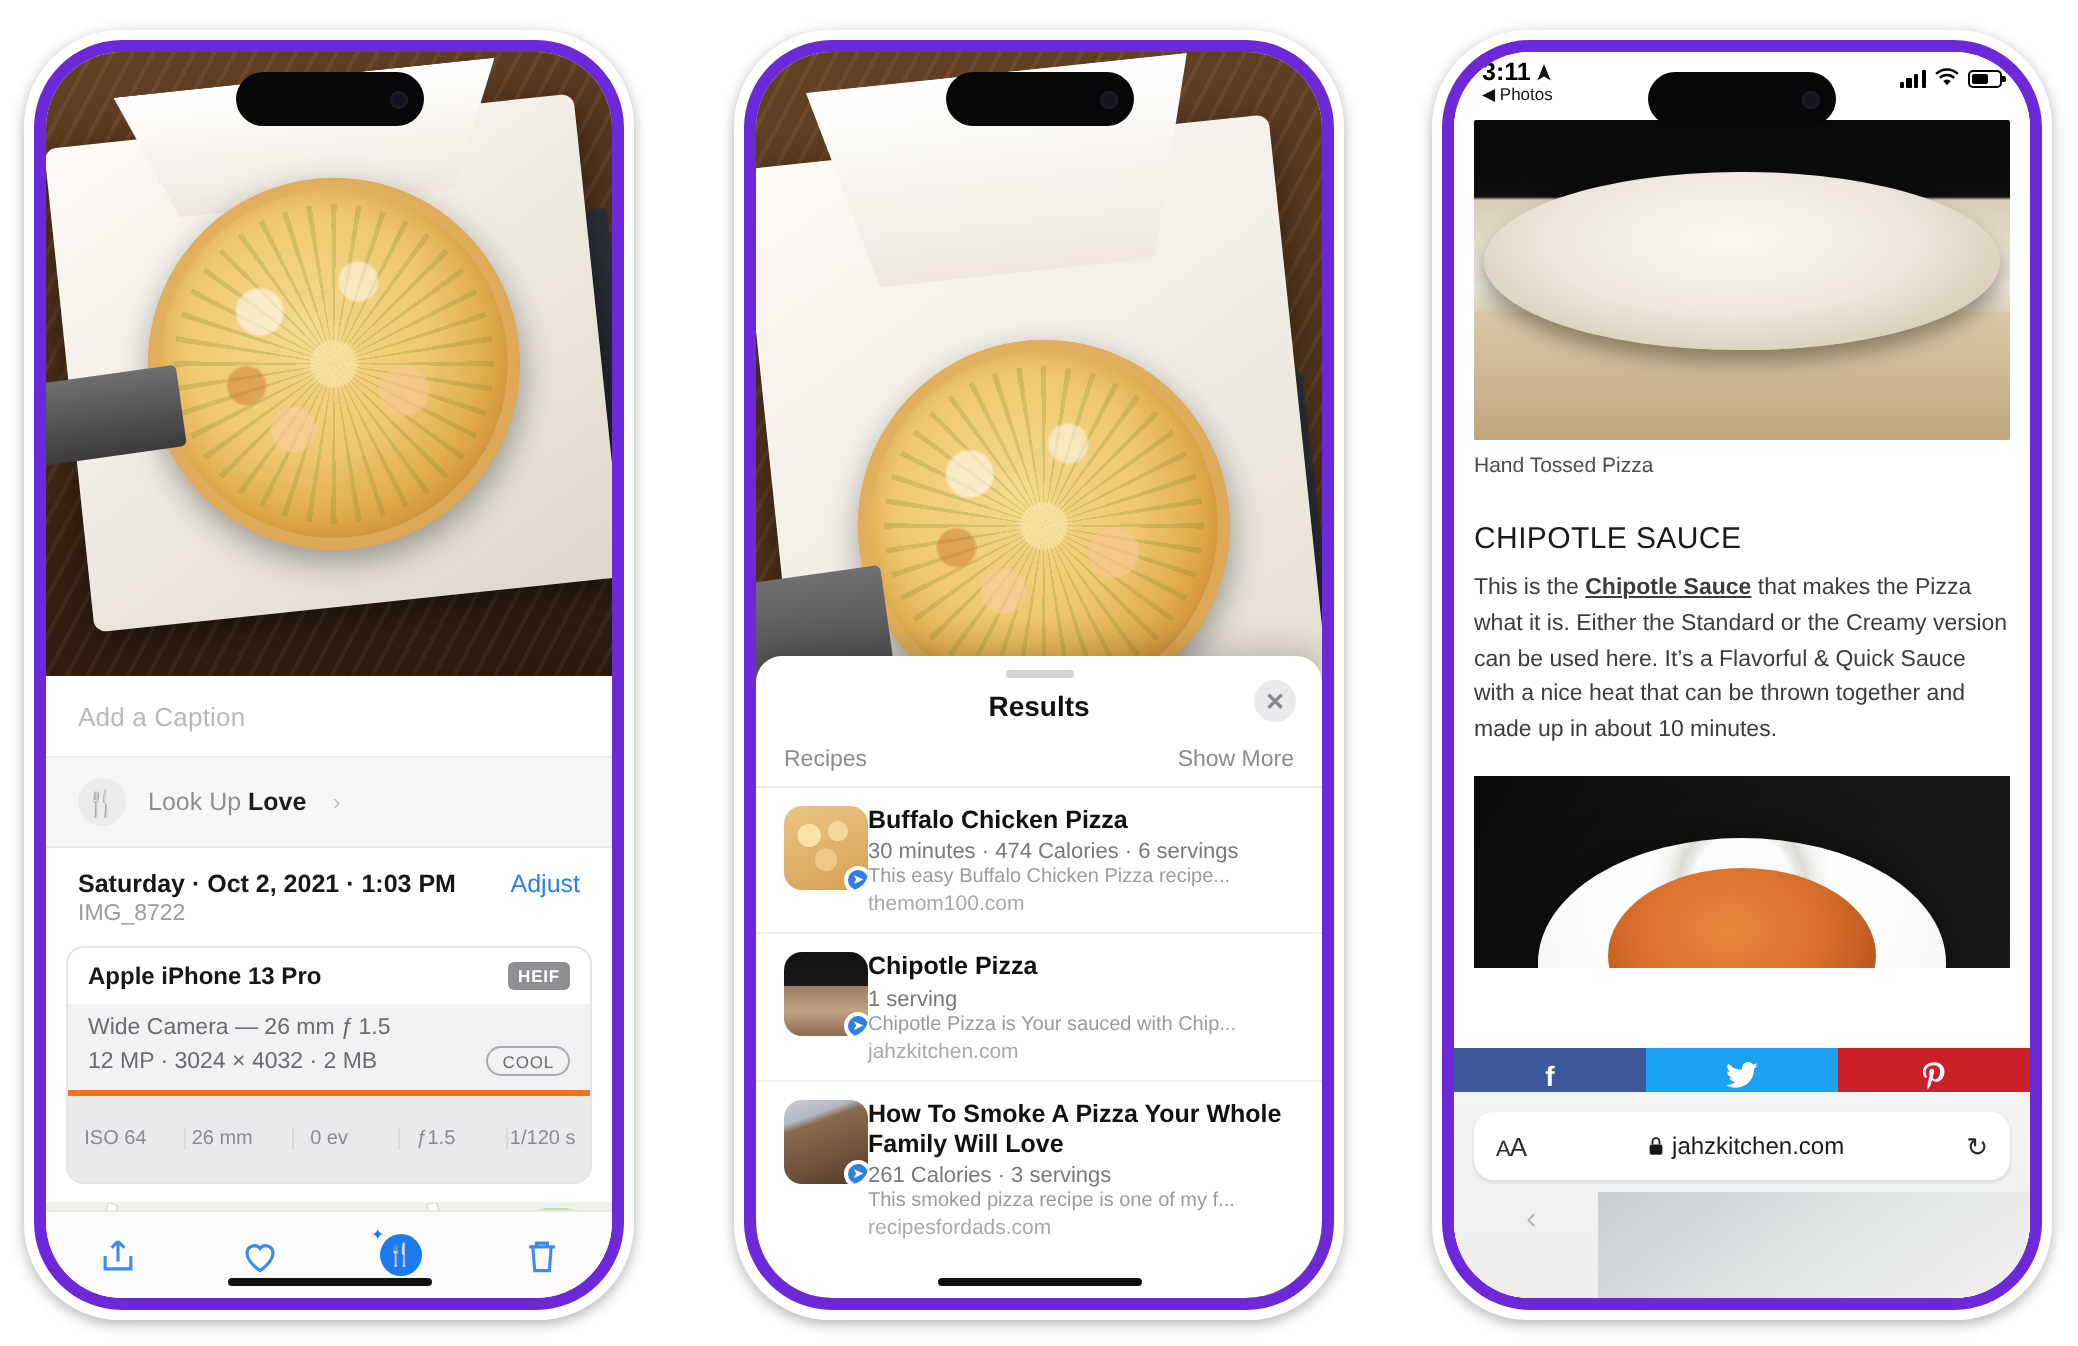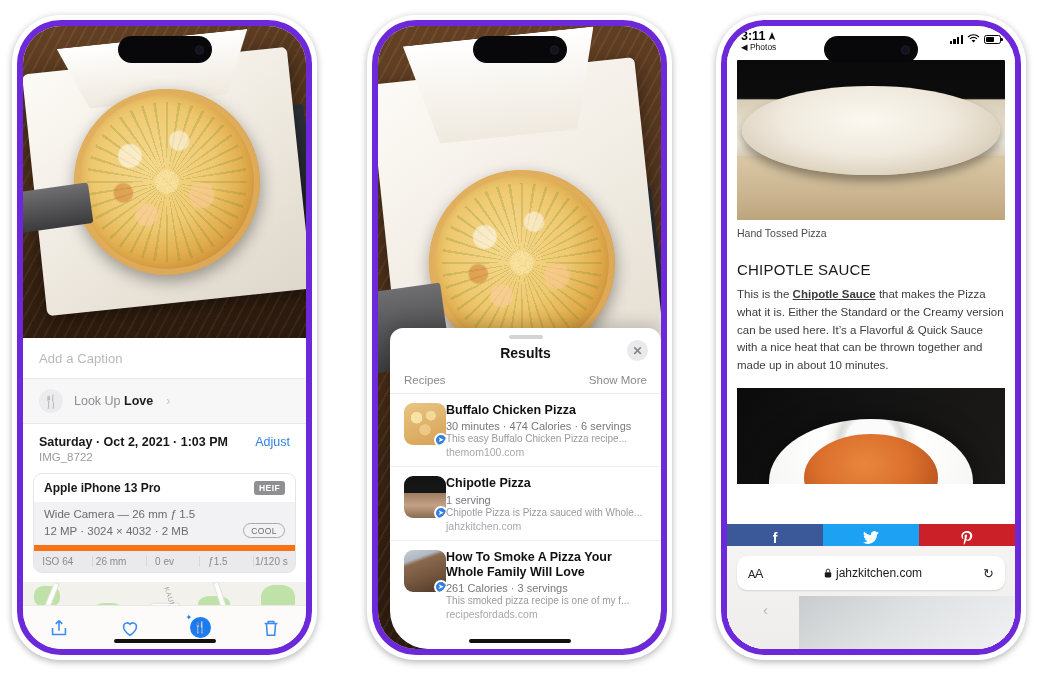--- a/index.html
+++ b/index.html
@@ -159,22 +159,22 @@
     padding:2px 5px; border-radius:3px; letter-spacing:.4px;
   }
   .meta-body { padding:6px 10px 7px; color:#6b6b70; background:#f2f2f4;}
   .meta-line1 { font-size:11.5px; margin-bottom:3px; }
   .meta-line2 { display:flex; justify-content:space-between; align-items:center; }
   .pill-out {
     border:1px solid #a9a9ae; color:#6b6b70; border-radius:9px;
     font-size:8.5px; padding:1.5px 7px; letter-spacing:.4px;
   }
   .exif {
-    display:flex; background:#eaeaec; border-top:6px solid #f97316;
-    padding:5px 6px; color:#8a8a90; font-size:10px;gap:17px;
+    display:flex; background:#eaeaec; border-top:3px solid #f97316;
+    padding:16px 6px; color:#8a8a90; font-size:10px;gap:17px;
   }
   .exif span { flex:1; text-align:center; border-left:1px solid #d8d8da; }
   .exif span:first-child { border-left:none; }
 
   .map-strip {
     margin-top:9px; height:46px; position:relative; overflow:hidden;
     background:#f2f1ec;
   }
   .map-strip .green1,.map-strip .green2,.map-strip .green3,.map-strip .green4 {
     position:absolute; background:#bfe2a8; border-radius:40%;
@@ -207,21 +207,21 @@
   }
   .vlu-badge .spark {
     position:absolute; left:-4px; top:-4px; color:#1a7cf0; font-size:8px;
   }
 
   
   .results-sheet {
     position:absolute; left:0; right:0; bottom:0; top:302px;
     background:#fff; border-radius:13px 13px 38px 38px;
     box-shadow:0 -4px 16px rgba(0,0,0,.18);
-    z-index:25; overflow:hidden;margin-left:12px;
+    z-index:25; overflow:hidden;
   }
   .grabber {
     width:34px; height:4px; border-radius:3px; background:#d3d3d6;
     margin:7px auto 0;
   }
   .results-head {
     position:relative; text-align:center; padding:6px 0 11px;
     font-size:14px; font-weight:700; color:#111;
   }
   .close-btn {
@@ -502,21 +502,21 @@
             </div>
           </div>
 
           <div class="rec-item">
             <div class="thumb t2">
               <span class="badge">➤</span>
             </div>
             <div>
               <div class="rec-title">Chipotle Pizza</div>
               <div class="rec-meta">1 serving</div>
-              <div class="rec-desc">Chipotle Pizza is Pizza sauced with Whole...</div>
+              <div class="rec-desc">Chipotle Pizza is Your sauced with Chip...</div>
               <div class="rec-src">jahzkitchen.com</div>
             </div>
           </div>
 
           <div class="rec-item">
             <div class="thumb t3">
               <span class="badge">➤</span>
             </div>
             <div>
               <div class="rec-title">How To Smoke A Pizza Your Whole Family Will Love</div>

